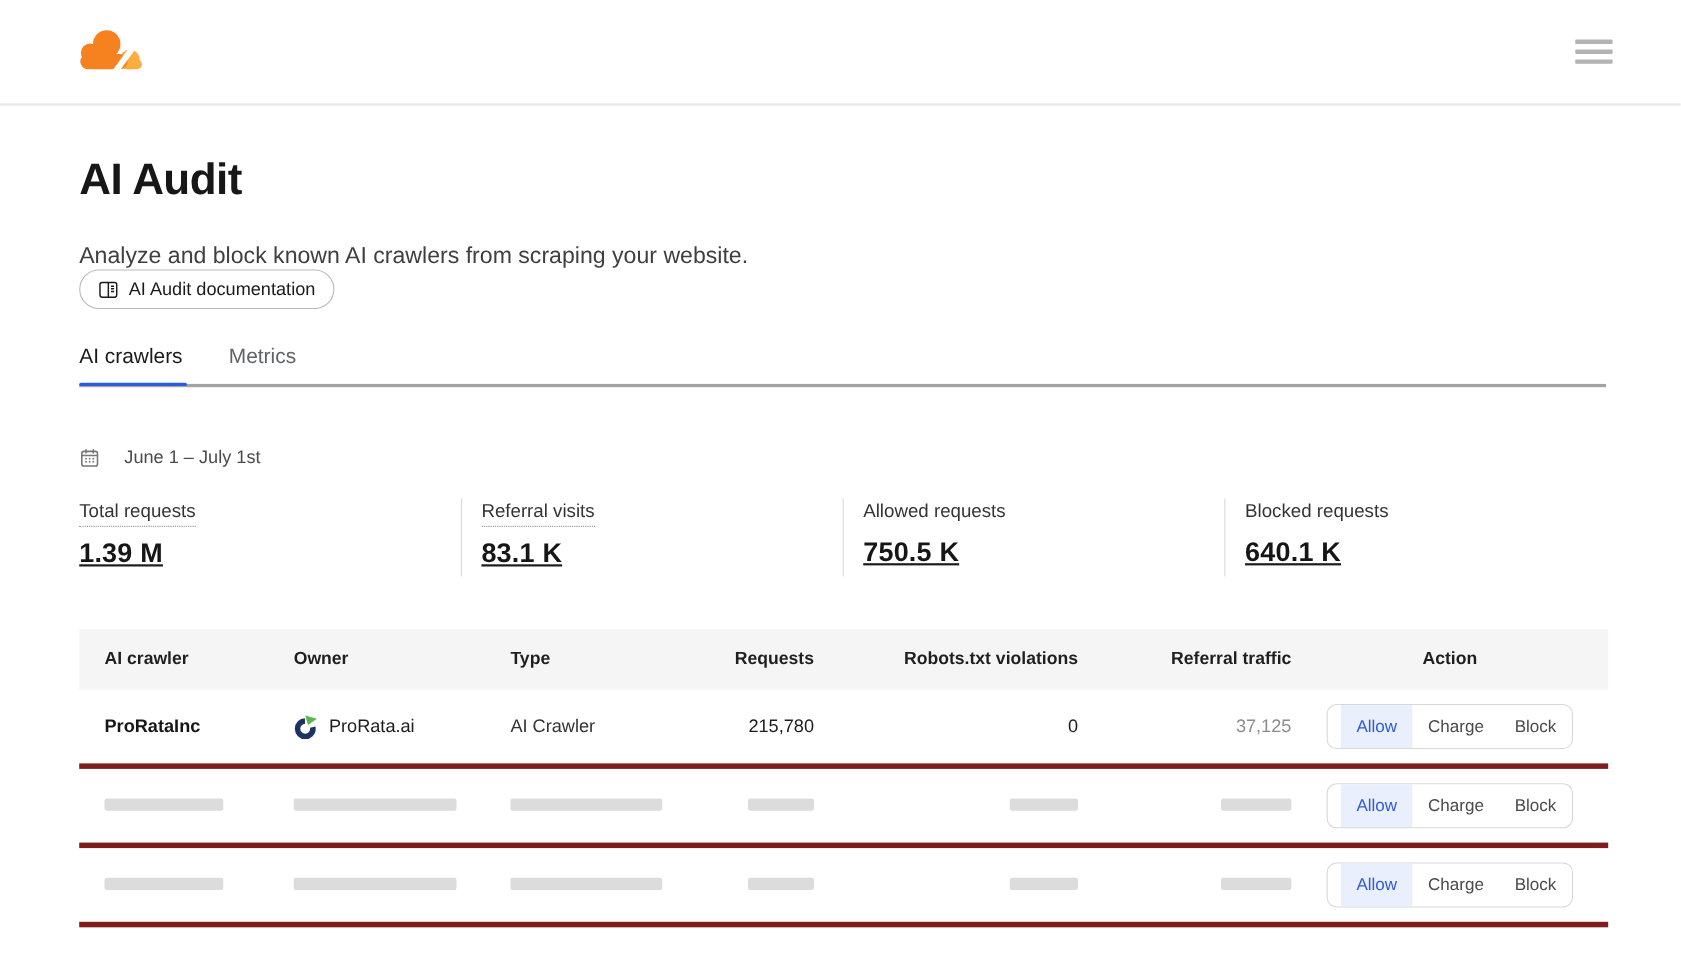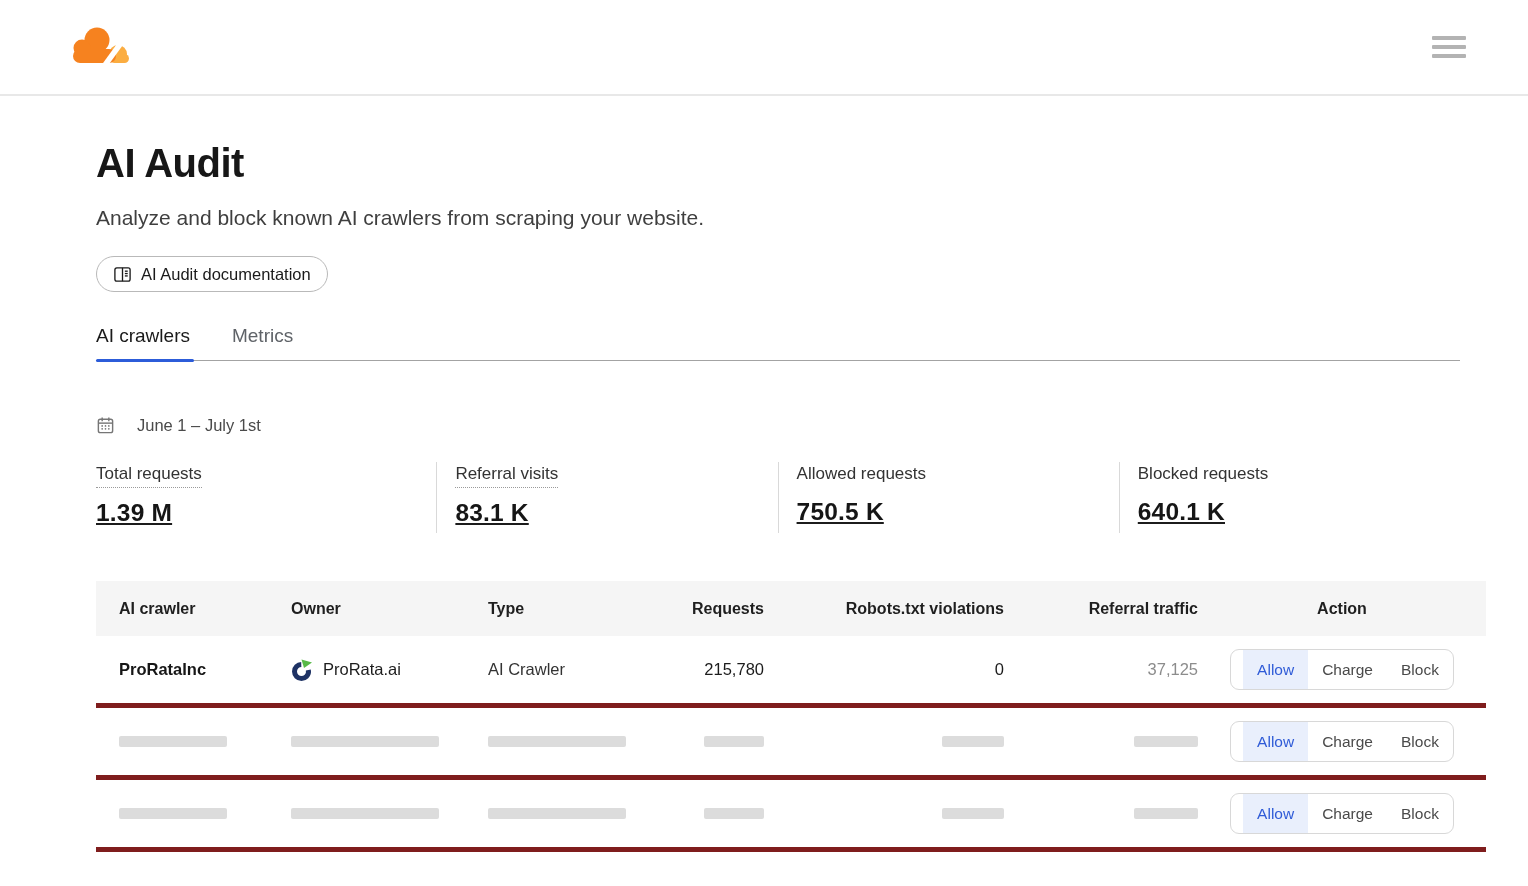--- a/index.html
+++ b/index.html
@@ -6,29 +6,29 @@
   html,body { width:1528px; height:886px; background:#fff; font-family:"Liberation Sans", sans-serif; color:#1c1c1c; }
 
   
   .topbar { height:96px; display:flex; align-items:center; justify-content:space-between;
             padding:0 62px 0 70px; border-bottom:2px solid #e8e8e8; background:#fff; }
   .logo-wrap { display:flex; align-items:center; }
   .hamburger { width:34px; cursor:pointer; padding:4px 0; }
   .hamburger span { display:block; height:4px; background:#b3b3b3; border-radius:1px; margin:5px 0; }
 
   
-  .content { padding:0 68px 0 96px; }
+  .content { padding:0 68px 0 72px; }
   .page-title { font-size:40px; font-weight:700; letter-spacing:-0.5px; margin-top:45px; color:#171717; }
-  .page-subtitle { font-size:21px; color:#3f3f3f; margin-top:20px; }
-
-  .doc-btn { margin-top:26px; display:inline-flex; align-items:center; gap:9px; height:36px;
+  .page-subtitle { font-size:21px; color:#3f3f3f; margin-top:35px; }
+
+  .doc-btn { display:inline-flex; align-items:center; gap:9px; height:36px;
              padding:0 16px; border:1px solid #b9b9b9; border-radius:18px; background:#fff;
              font-size:16.5px; color:#1a1a1a; font-family:inherit; cursor:pointer; }
 
-  .tabs { margin-top:33px; display:flex; border-bottom:1px solid #a3a3a3; }
+  .tabs { margin-top:33px; display:flex; border-bottom:3px solid #a3a3a3; }
   .tab { font-size:19px; padding:0 4px 13px 0; margin-right:38px; cursor:pointer; color:#5f6368; position:relative; }
   .tab.active { color:#1a1a1a; }
   .tab.active::after { content:""; position:absolute; left:0; right:0; bottom:-2px; height:3px; background:#2c5cd9; border-radius:2px; }
 
   .date-row { margin-top:55px; display:flex; align-items:center; gap:22px; font-size:16.5px; color:#4a4a4a; }
 
   
   .stats { margin-top:27px; display:flex; }
   .stat { width:356px; padding:2px 0 6px 0;text-decoration:underline; }
   .stat + .stat { border-left:1px solid #d9d9d9; padding-left:18px; }

